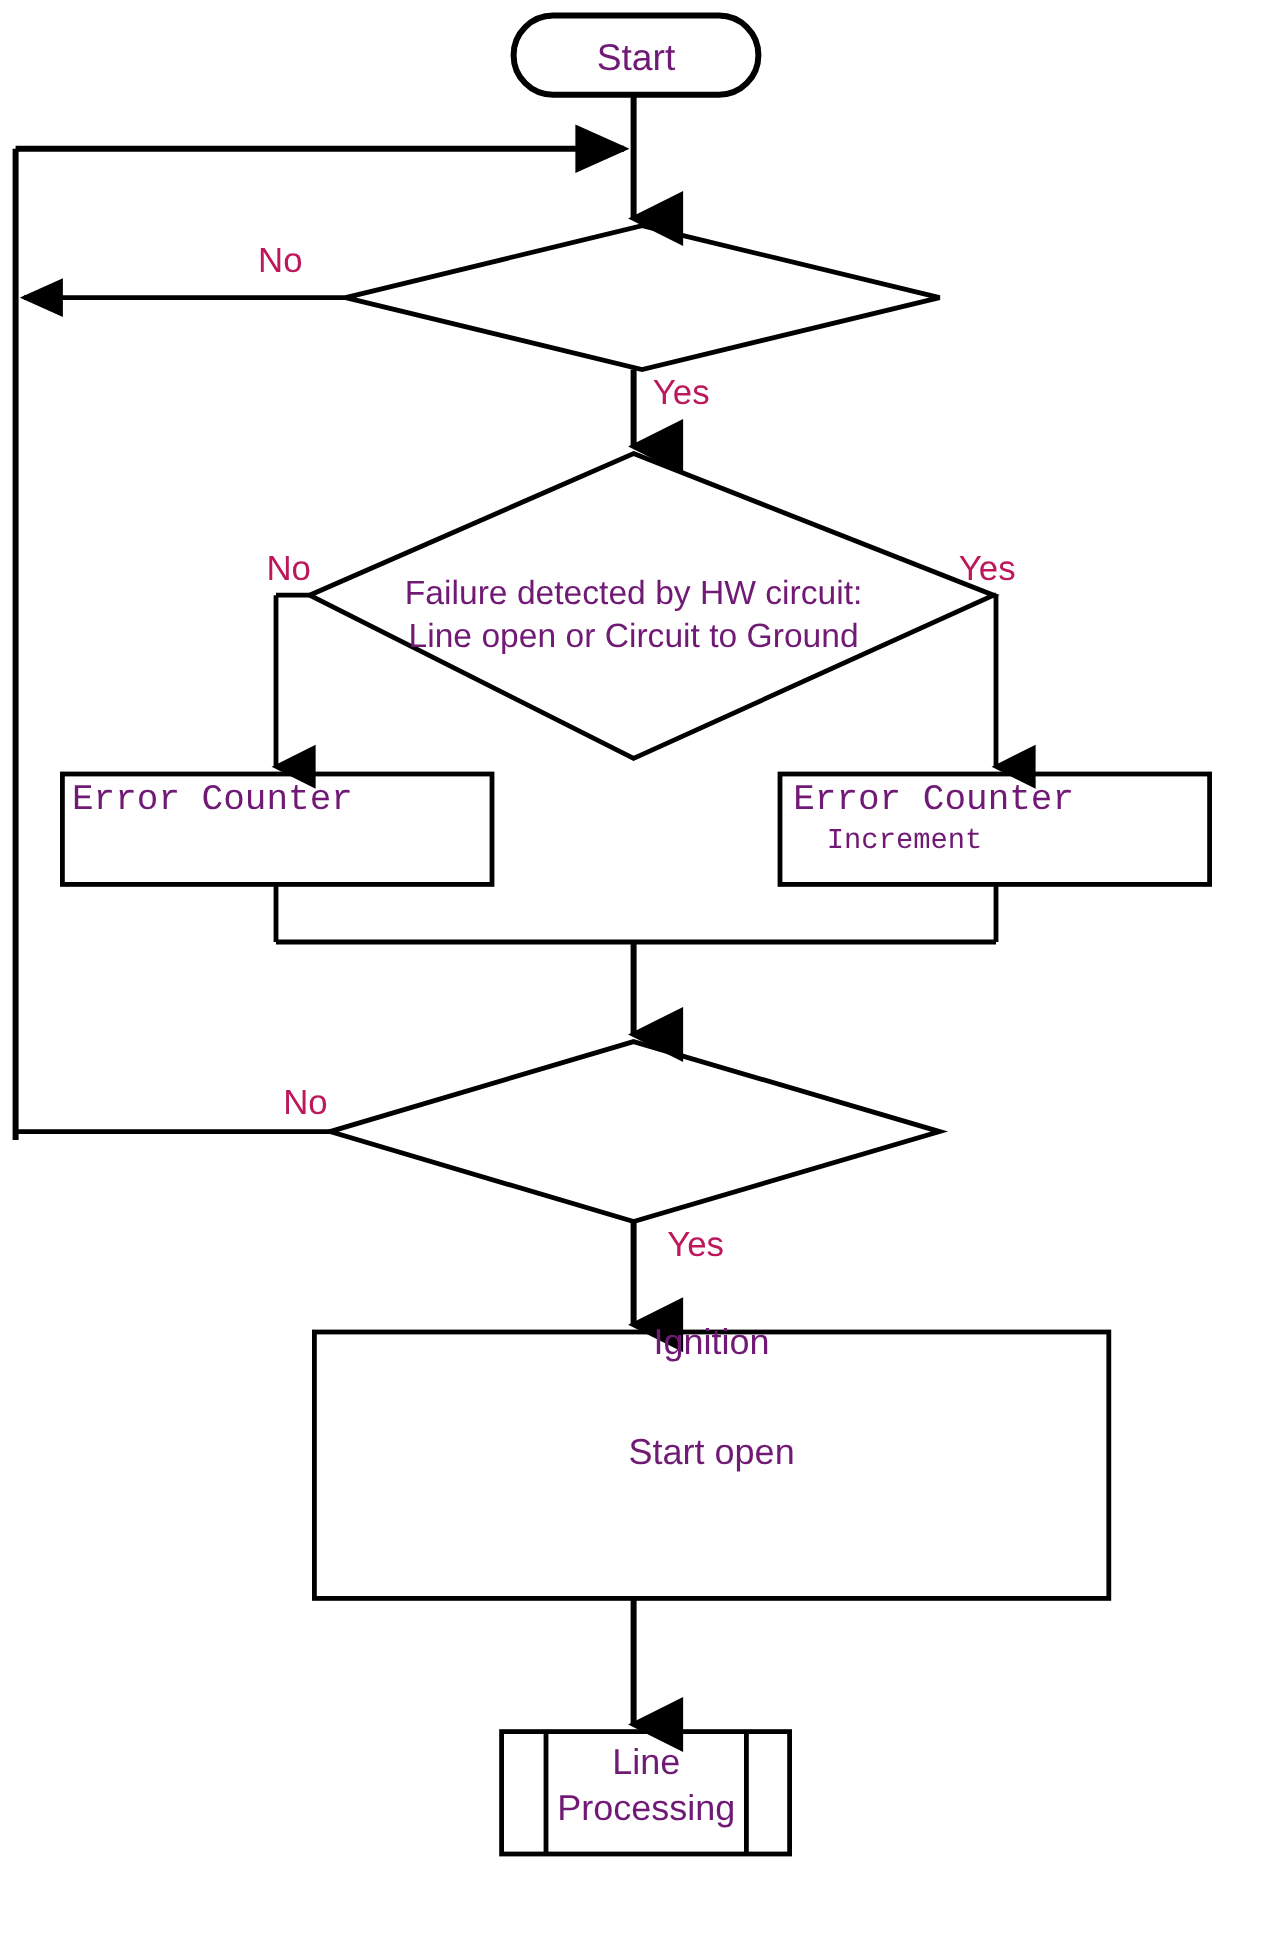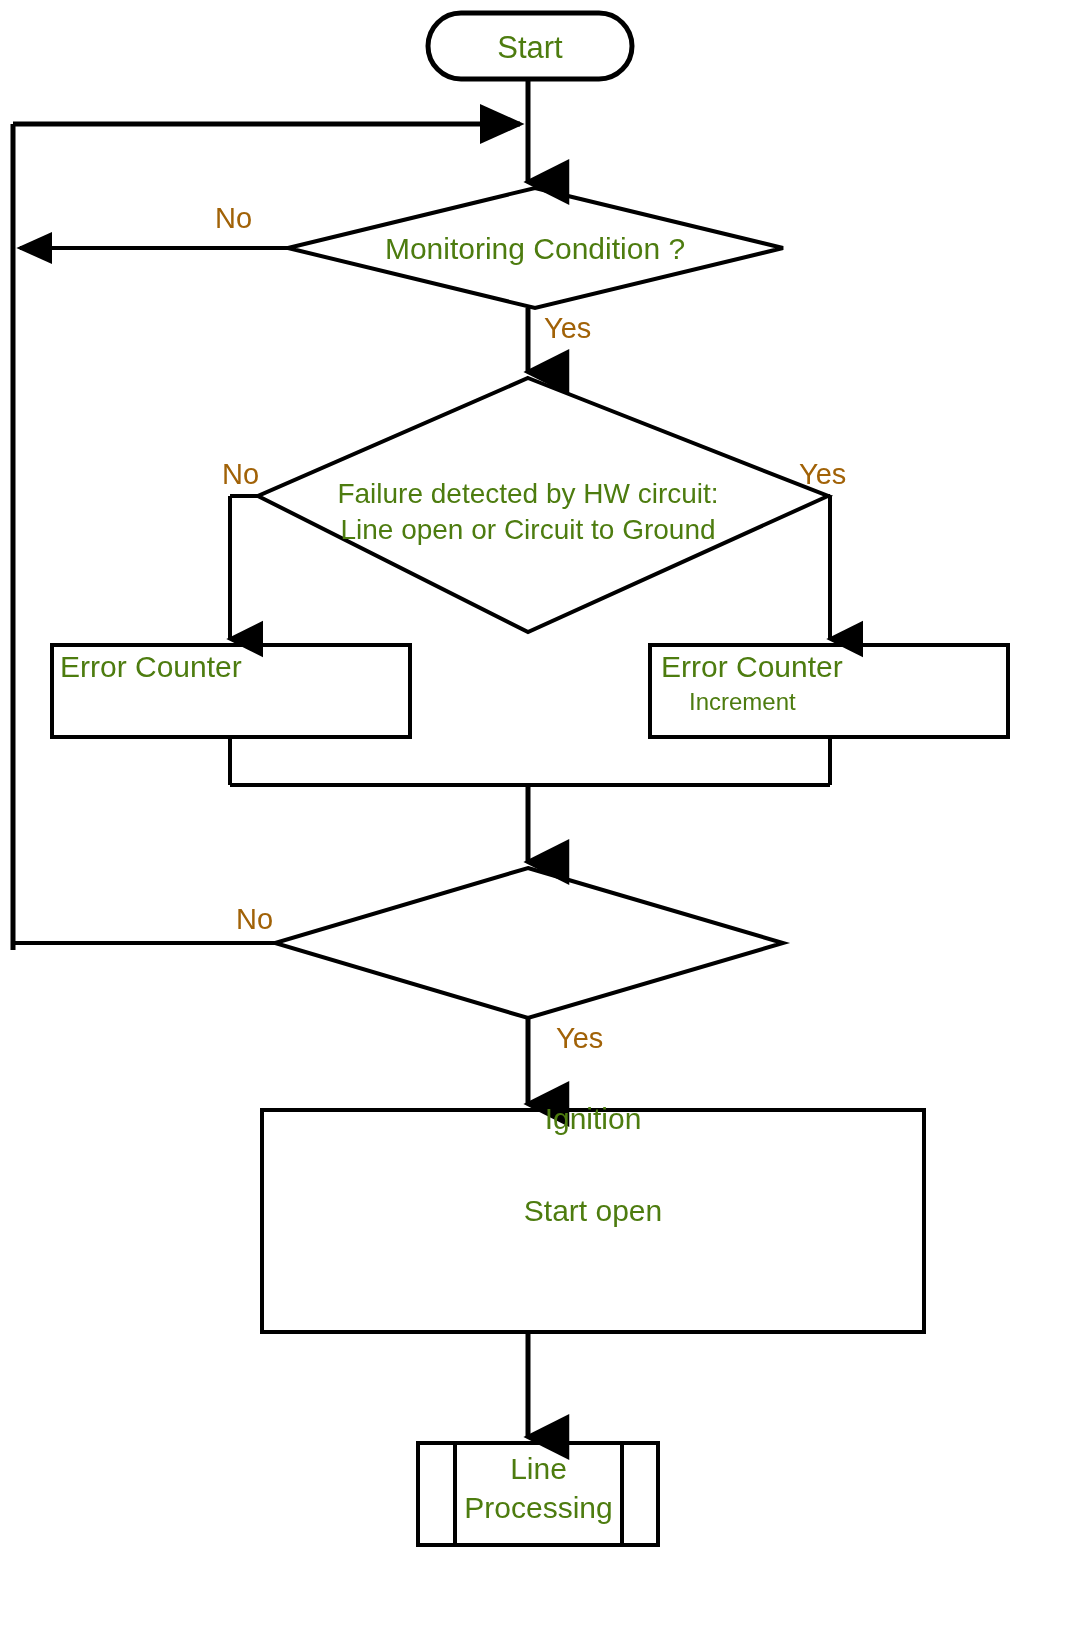--- a/index.html
+++ b/index.html
@@ -18,35 +18,35 @@
   }
   #flow-svg {
     position: absolute;
     left: 0;
     top: 0;
     width: 1072px;
     height: 1632px;
   }
   .node-text {
     position: absolute;
-    color: #4d7c0f;
+    color: #701a75;
     font-family: "Liberation Sans", sans-serif;
     line-height: 1.28;
     white-space: pre;
     pointer-events: none;
   }
   .edge-label {
     position: absolute;
-    color: #a16207;
+    color: #be185d;
     font-family: "Liberation Sans", sans-serif;
     font-size: 29px;
     white-space: pre;
   }
   .txt-center { text-align: center; }
-  .txt-left   { text-align: left; }
+  .txt-left   { text-align: left; font-family: Liberation Mono, monospace; }
 </style>
 </head>
 <body>
 
 <div id="canvas">
 
   <svg id="flow-svg" viewBox="0 0 1072 1632" xmlns="http://www.w3.org/2000/svg">
     <defs>
       <marker id="arrow-down" viewBox="0 0 12 12" refX="6" refY="10" markerWidth="11" markerHeight="11" orient="auto-start-reverse">
         <path d="M 1 1 L 11 1 L 6 11 z" fill="#000000"></path>
@@ -101,21 +101,20 @@
 
       <line x1="528" y1="1018" x2="528" y2="1104" stroke-width="5" marker-end="url(#arrow-down)"></line>
 
       <line x1="528" y1="1332" x2="528" y2="1437" stroke-width="5" marker-end="url(#arrow-down)"></line>
 
     </g>
   </svg>
 
   <div class="node-text txt-center" style="left:428px; top:28px; width:204px; font-size:31px;">Start</div>
 
-  <div class="node-text txt-center" style="left:300px; top:230px; width:470px; font-size:30px;">Monitoring Condition ?</div>
 
   <div class="node-text txt-center" style="left:278px; top:476px; width:500px; font-size:28px;">Failure detected by HW circuit:</div>
   <div class="node-text txt-center" style="left:278px; top:512px; width:500px; font-size:28px;">Line open or Circuit to Ground</div>
 
   <div class="node-text txt-left" style="left:60px; top:648px; width:344px; font-size:30px;">Error Counter</div>
 
   <div class="node-text txt-left" style="left:661px; top:648px; width:344px; font-size:30px;">Error Counter</div>
   <div class="node-text txt-left" style="left:689px; top:687px; width:344px; font-size:24px;">Increment</div>
 
 

